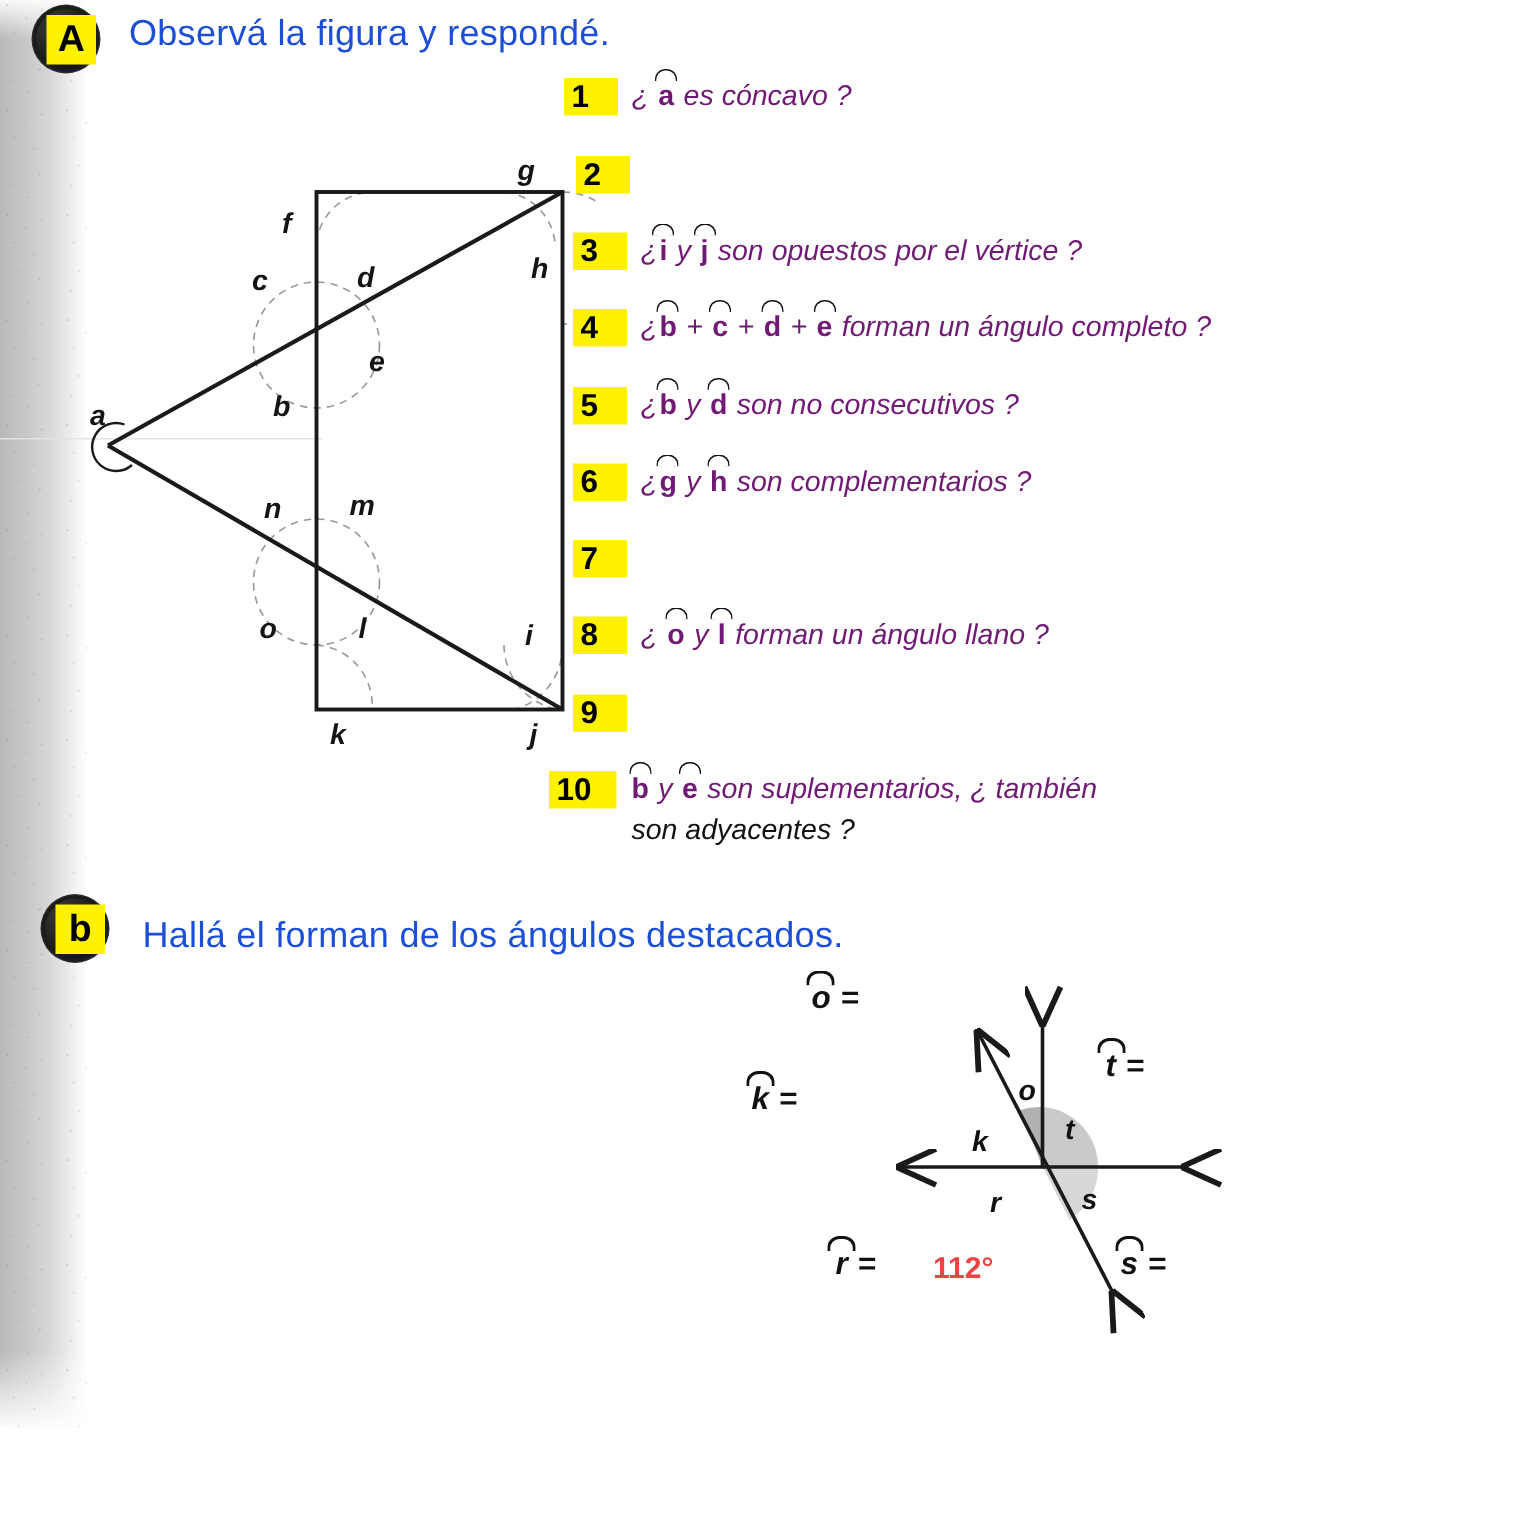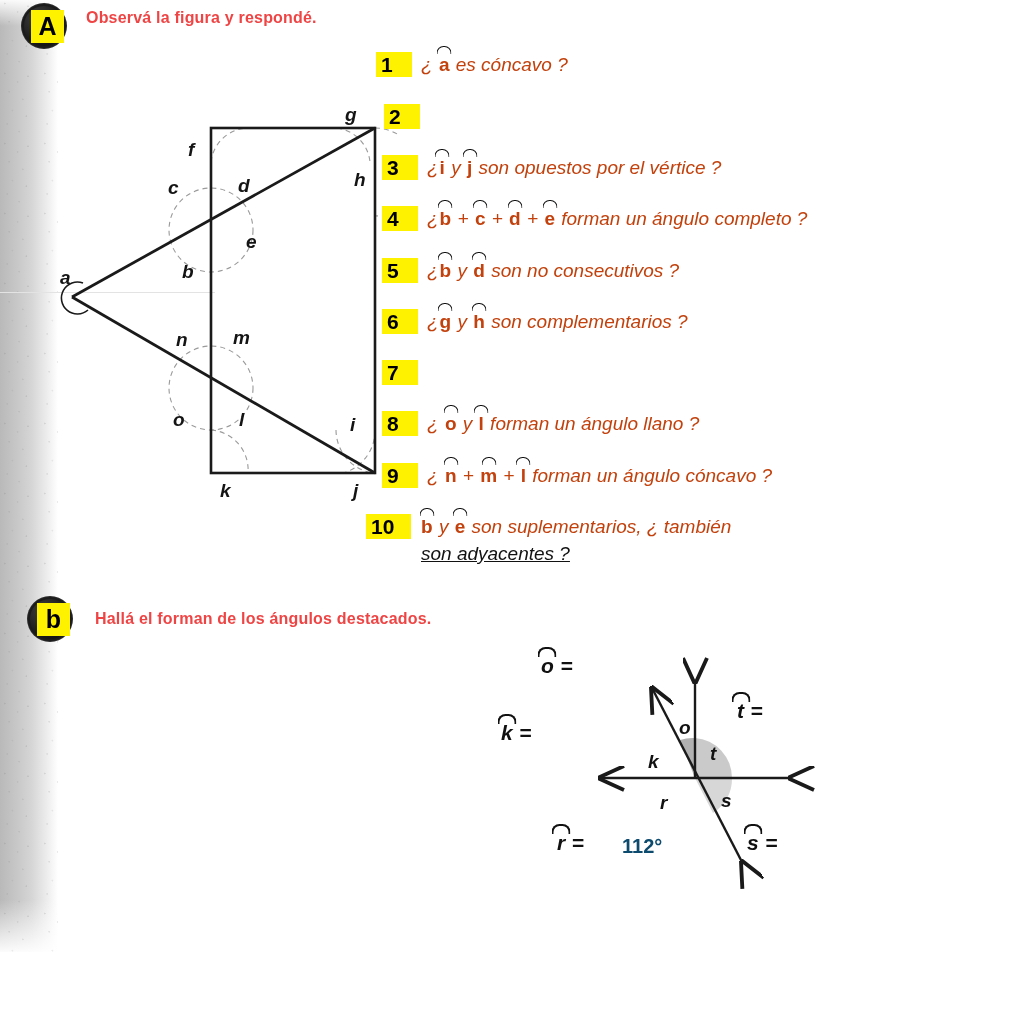--- a/index.html
+++ b/index.html
@@ -88,25 +88,24 @@
     align-items: center;
     justify-content: center;
     font-family: "Liberation Sans", sans-serif;
     font-weight: 700;
     font-size: 25px;
     line-height: 1;
     color: #000;
   }
   .sec-title {
     position: absolute;
-    font-size: 16px;
+    font-size: 24px;
     letter-spacing: .2px;
-    color: #ef4444;
-    white-space: nowrap;
-    font-weight: bold;
+    color: #1d4ed8;
+    white-space: nowrap;
   }
 
   
   .q-row {
     position: absolute;
     display: flex;
     align-items: flex-start;
     white-space: nowrap;
   }
   .q-num {
@@ -120,21 +119,21 @@
     padding: 0 4px 0 5px;
     box-sizing: border-box;
     text-align: left;
     margin-right: 9px;
     flex: none;
   }
   .q-num.wide { min-width: 45px; }
   .q-text {
     font-size: 19px;
     line-height: 25px;
-    color: #c2410c;
+    color: #701a75;
     font-style: italic;
   }
   .q-text .ang {
     font-style: normal;
     font-weight: 700;
     position: relative;
     display: inline-block;
     padding: 0 1px;
   }
   .q-text .ang::before {
@@ -197,21 +196,21 @@
     height: 8px;
     border-top: 2px solid #111;
     border-left: 2px solid #111;
     border-right: 2px solid #111;
     border-radius: 8px 8px 0 0;
   }
   .deg-value {
     position: absolute;
     font-size: 20px;
     font-weight: 700;
-    color: #0c4a6e;
+    color: #ef4444;
     white-space: nowrap;
   }
   .fig-b-letter {
     position: absolute;
     font-size: 19px;
     font-weight: 700;
     font-style: italic;
     color: #111;
     line-height: 1;
   }
@@ -303,28 +302,27 @@
     <span class="q-num">7</span>
   </div>
 
   <div class="q-row" style="left:382px; top:411px;">
     <span class="q-num">8</span>
     <span class="q-text">¿&nbsp;<span class="ang">o</span>&nbsp;y&nbsp;<span class="ang">l</span>&nbsp;forman un ángulo llano ?</span>
   </div>
 
   <div class="q-row" style="left:382px; top:463px;">
     <span class="q-num">9</span>
-    <span class="q-text">¿&nbsp;<span class="ang">n</span>&nbsp;+&nbsp;<span class="ang">m</span>&nbsp;+&nbsp;<span class="ang">l</span>&nbsp;forman un ángulo cóncavo ?</span>
   </div>
 
   <div class="q-row" style="left:366px; top:514px;align-items:flex-end;">
     <span class="q-num wide">10</span>
     <span class="q-text"><span class="ang">b</span>&nbsp;y&nbsp;<span class="ang">e</span>&nbsp;son suplementarios, ¿ también</span>
   </div>
-  <div class="q-cont" style="left:421px; top:541px;text-decoration:underline;">son adyacentes ?</div>
+  <div class="q-cont" style="left:421px; top:541px;">son adyacentes ?</div>
 
   <div class="sec-badge" style="left:28px; top:597px;">
     <div class="blob"></div>
     <div class="chip">b</div>
   </div>
   <div class="sec-title" style="left:95px; top:610px;">Hallá el forman de los ángulos destacados.</div>
 
   <div class="fig-b">
     <svg width="380" height="250" viewBox="0 0 380 250">
       <defs>

